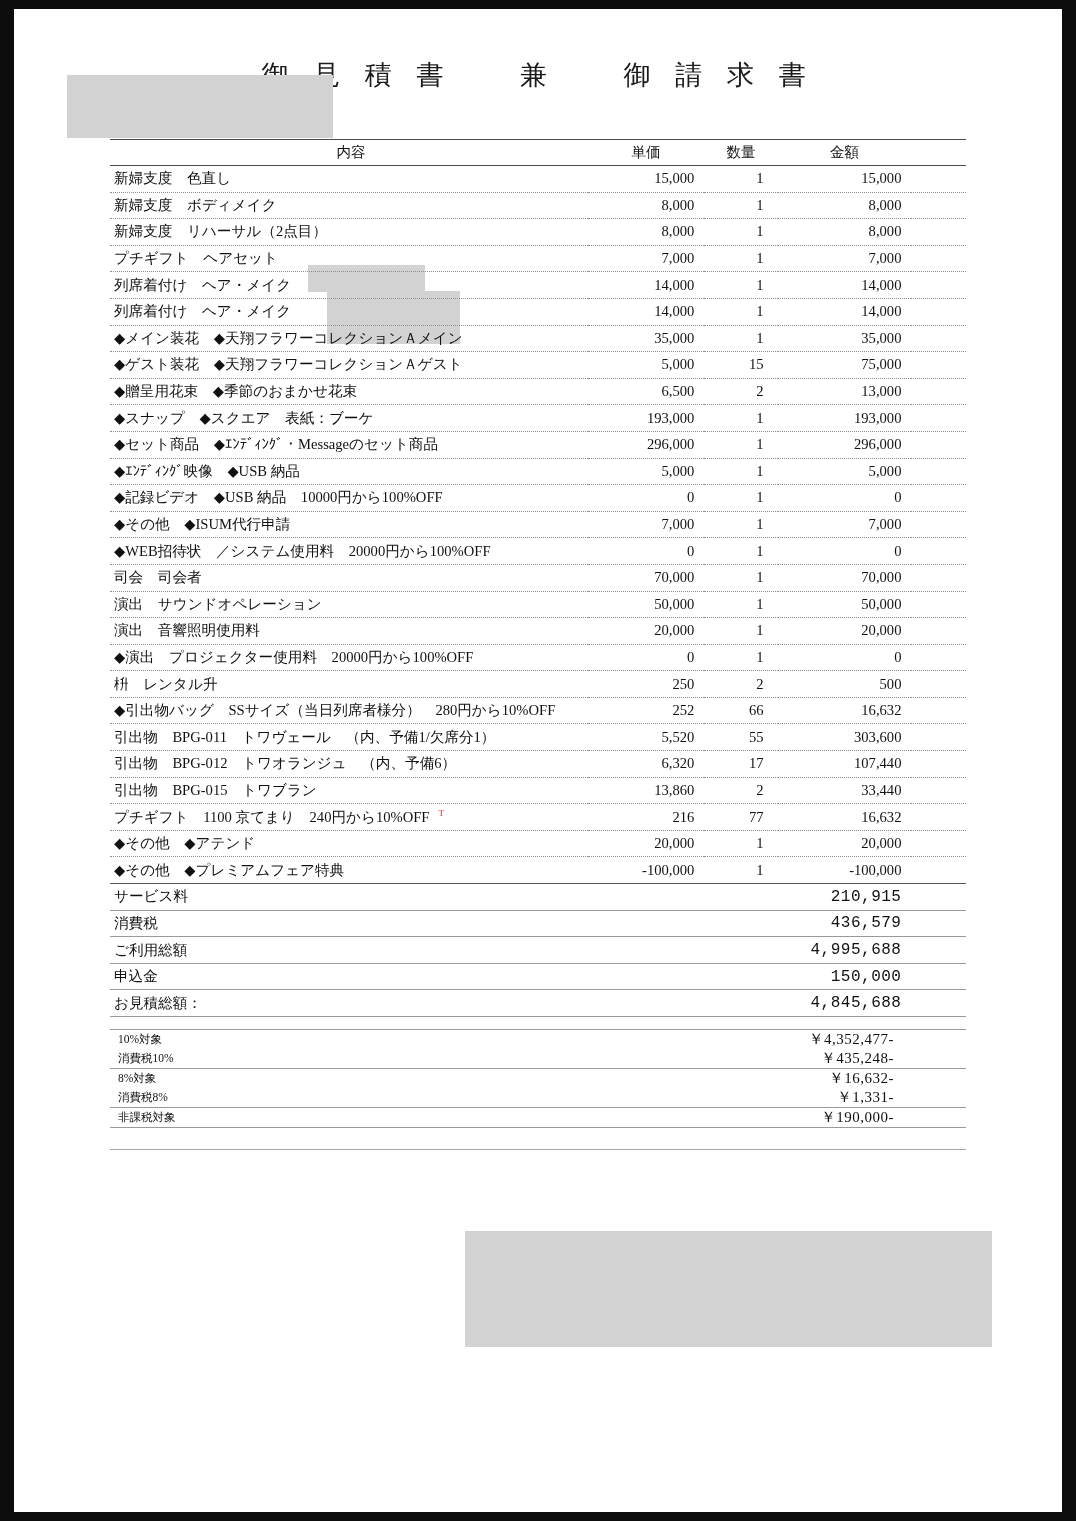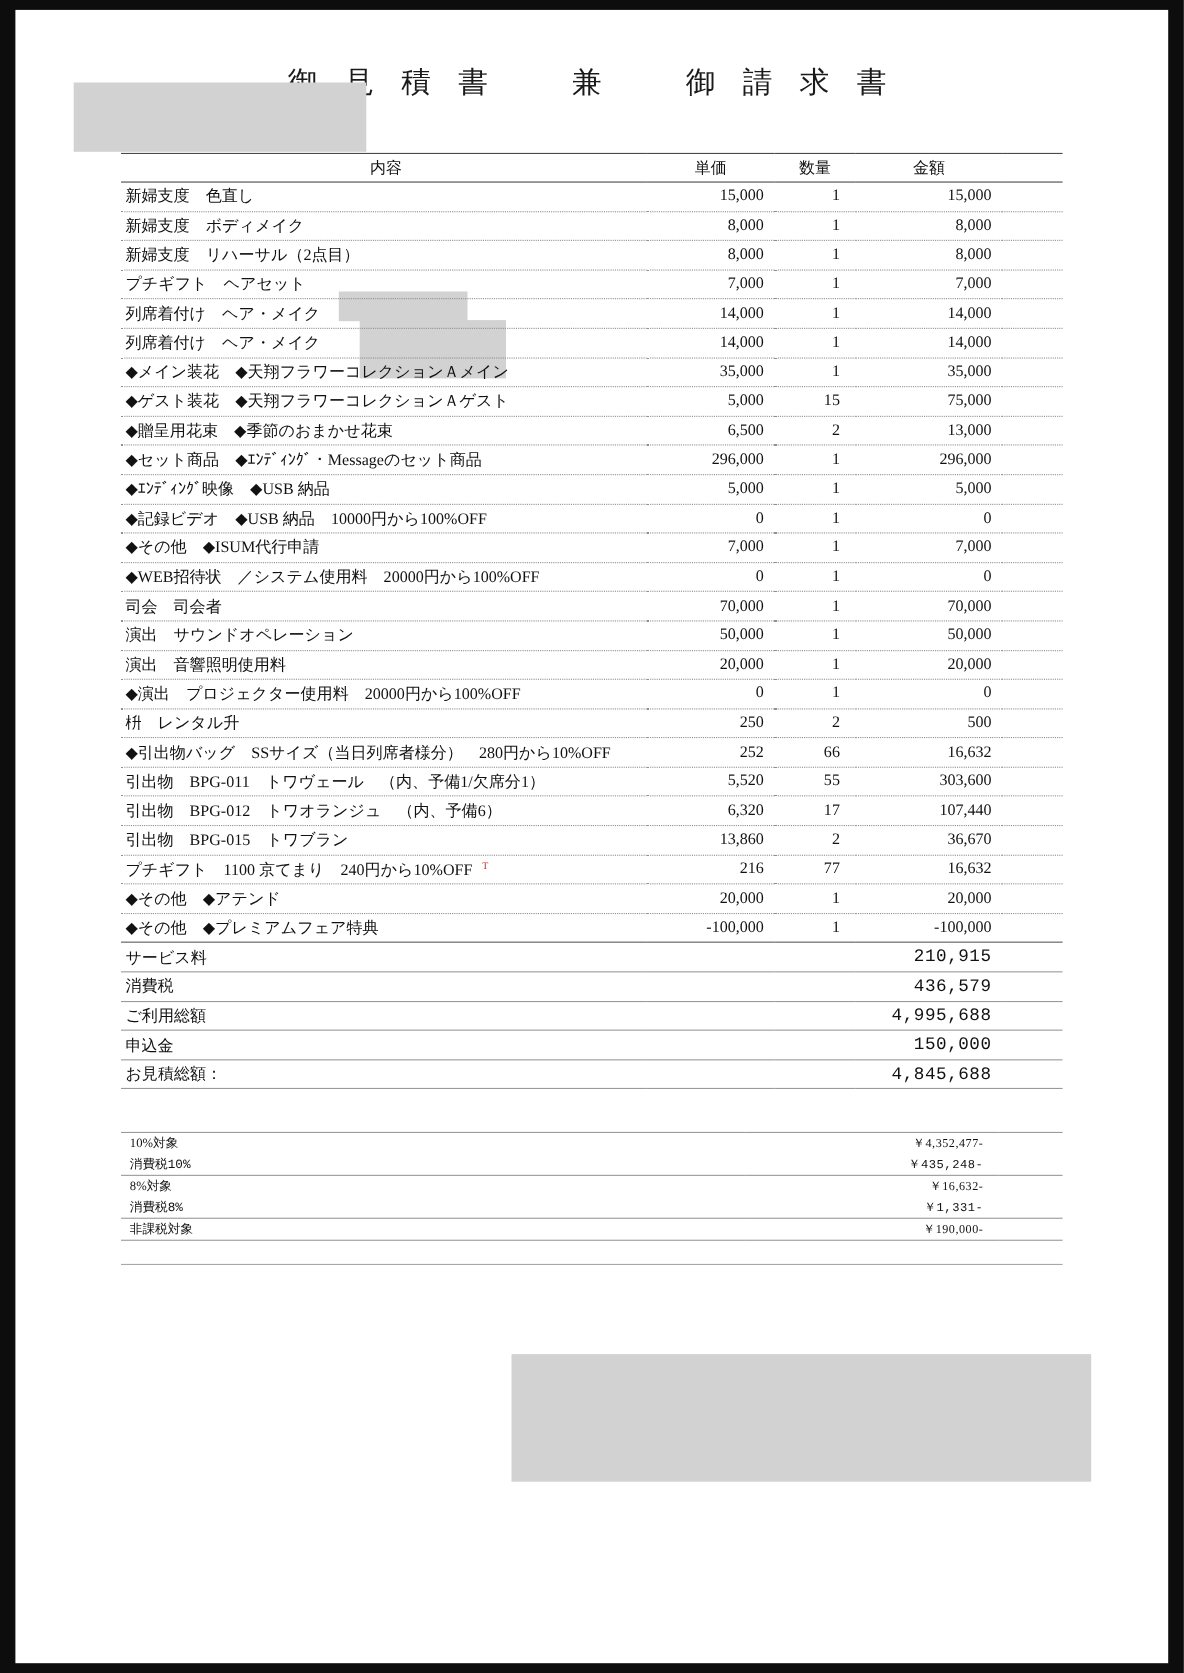--- a/index.html
+++ b/index.html
@@ -94,24 +94,24 @@
     position: absolute;
     left: 96px;
     top: 1020px;
     width: 856px;
     border-collapse: collapse;
     font-size: 11.5px;
     color: #111;
   }
   .tax-table td { padding: 0; height: 19px; vertical-align: middle; }
   .tax-label { width: 560px; padding-left: 8px !important; }
-  .tax-val { text-align: right; padding-right: 14px !important; font-size: 11px; letter-spacing: 0.5px;}
+  .tax-val { text-align: right; padding-right: 14px !important; font-size: 15px; letter-spacing: 0.5px;}
   .tax-tail { width: 58px; }
   .tl-top td { border-top: 1px solid #9a9a9a; }
-  .tl-bot td { border-bottom: 1px solid #9a9a9a; font-family: Liberation Mono, monospace; }
+  .tl-bot td { border-bottom: 1px solid #9a9a9a; }
   .tl-final td { border-bottom: 1px solid #9a9a9a; }
   .rule {
     position: absolute;
     left: 96px;
     width: 856px;
     height: 1px;
     background: #a8a8a8;
   }
   #rule-bottom { top: 1140px; }
   .mark-t {
@@ -198,20 +198,27 @@
           <td class="c-tail"></td>
         </tr>
         <tr class="item-row">
           <td class="c-desc">◆贈呈用花束　◆季節のおまかせ花束</td>
           <td class="c-unit num">6,500</td>
           <td class="c-qty num">2</td>
           <td class="c-amt num">13,000</td>
           <td class="c-tail"></td>
         </tr>
         <tr class="item-row">
+          <td class="c-desc">◆スナップ　◆スクエア　表紙：ブーケ</td>
+          <td class="c-unit num">193,000</td>
+          <td class="c-qty num">1</td>
+          <td class="c-amt num">193,000</td>
+          <td class="c-tail"></td>
+        </tr>
+        <tr class="item-row">
           <td class="c-desc">◆セット商品　◆ｴﾝﾃﾞｨﾝｸﾞ・Messageのセット商品</td>
           <td class="c-unit num">296,000</td>
           <td class="c-qty num">1</td>
           <td class="c-amt num">296,000</td>
           <td class="c-tail"></td>
         </tr>
         <tr class="item-row">
           <td class="c-desc">◆ｴﾝﾃﾞｨﾝｸﾞ映像　◆USB 納品</td>
           <td class="c-unit num">5,000</td>
           <td class="c-qty num">1</td>
@@ -292,21 +299,21 @@
           <td class="c-desc">引出物　BPG-012　トワオランジュ　（内、予備6）</td>
           <td class="c-unit num">6,320</td>
           <td class="c-qty num">17</td>
           <td class="c-amt num">107,440</td>
           <td class="c-tail"></td>
         </tr>
         <tr class="item-row">
           <td class="c-desc">引出物　BPG-015　トワブラン</td>
           <td class="c-unit num">13,860</td>
           <td class="c-qty num">2</td>
-          <td class="c-amt num">36,670</td>
+          <td class="c-amt num">33,440</td>
           <td class="c-tail"></td>
         </tr>
         <tr class="item-row">
           <td class="c-desc">プチギフト　1100 京てまり　240円から10%OFF<span class="mark-t">　T</span></td>
           <td class="c-unit num">216</td>
           <td class="c-qty num">77</td>
           <td class="c-amt num">16,632</td>
           <td class="c-tail"></td>
         </tr>
         <tr class="item-row">

